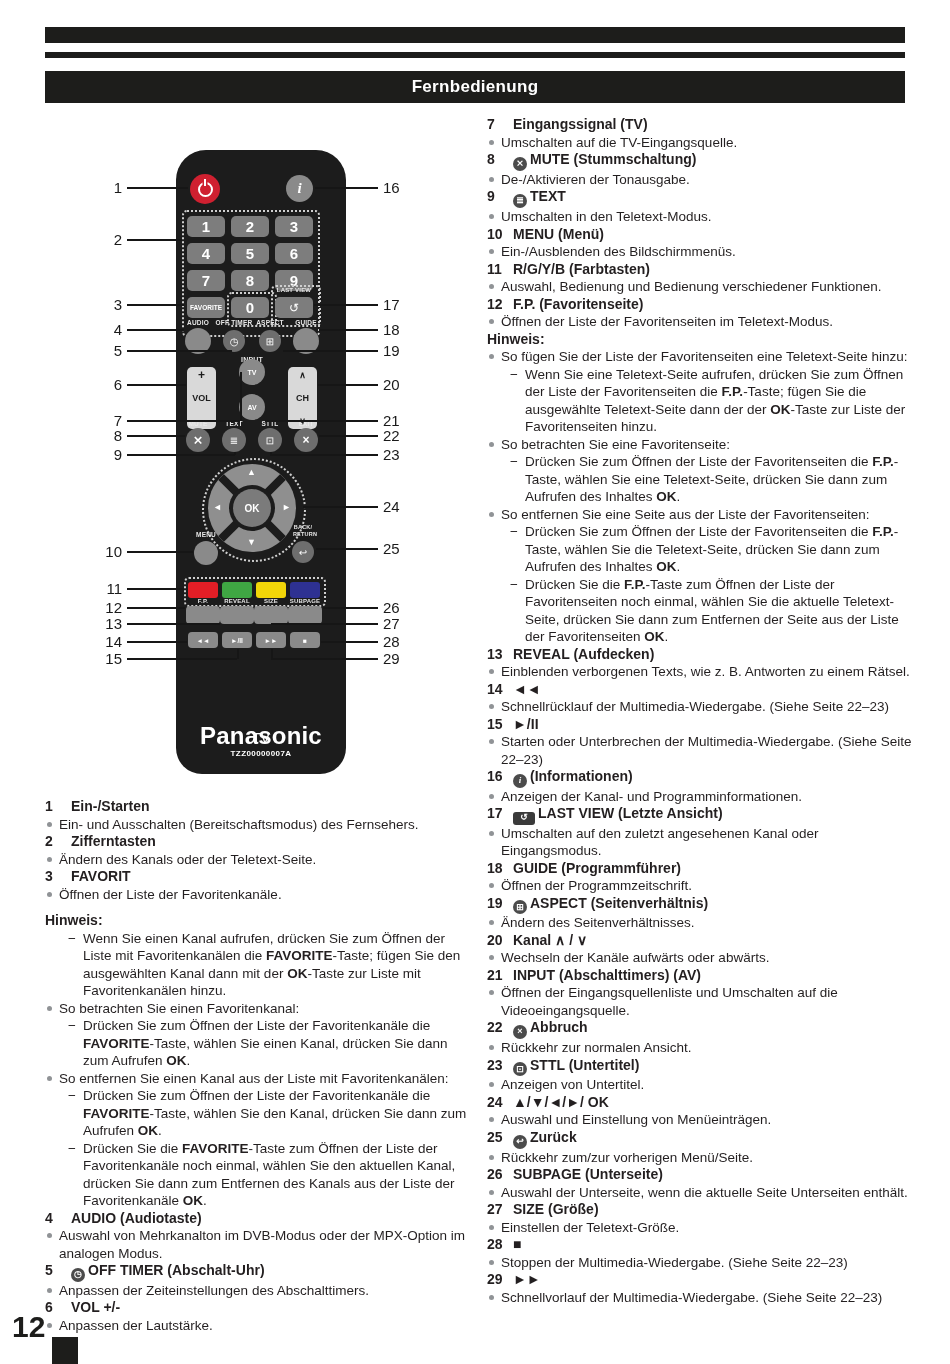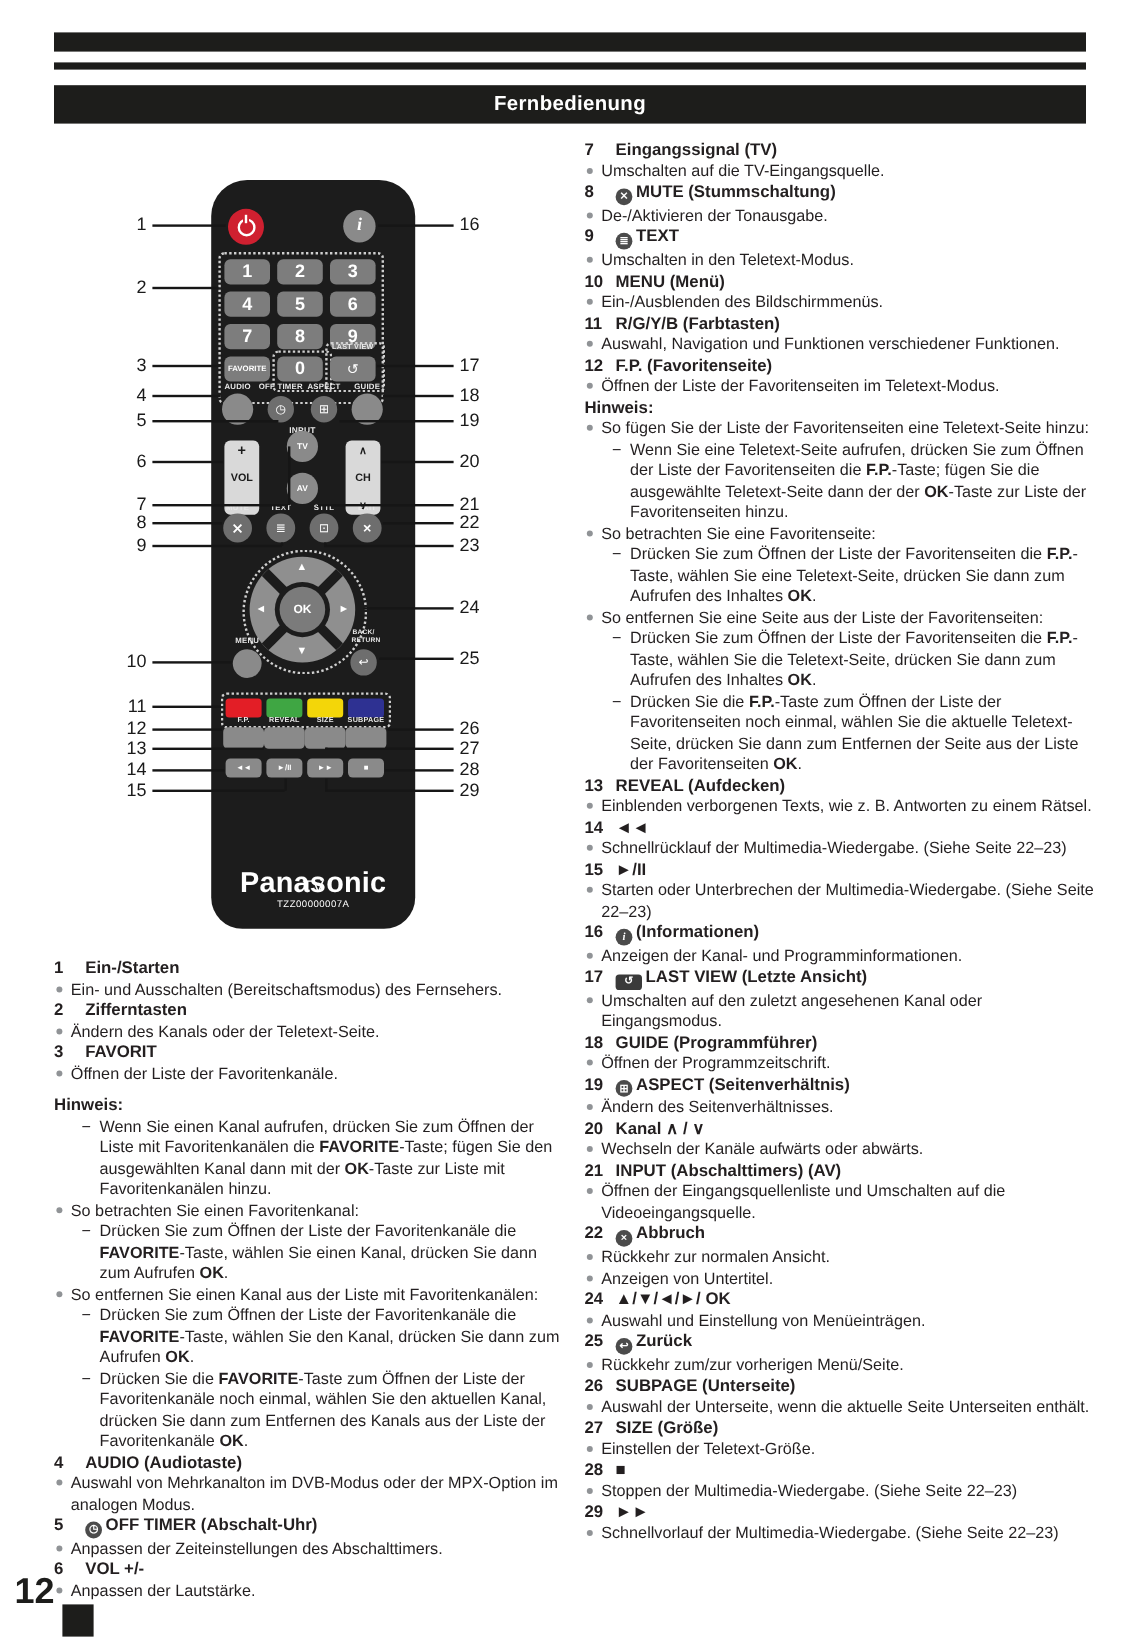--- a/index.html
+++ b/index.html
@@ -44,21 +44,21 @@
   .ok-btn{position:absolute;left:25px;top:25px;width:38px;height:38px;border-radius:50%;background:#7b7b7b;
           color:#fff;font-weight:bold;font-size:10px;display:flex;align-items:center;justify-content:center;}
   .dpad-arrow{position:absolute;color:#fff;font-size:9px;line-height:9px;}
   .colorkey{position:absolute;width:30px;height:16px;border-radius:3px;}
   .fkey{position:absolute;width:34px;height:18px;border-radius:4px;background:#8a8a8a;}
   .mediakey{position:absolute;width:30px;height:16px;border-radius:4px;background:#8a8a8a;color:#fff;
             display:flex;align-items:center;justify-content:center;font-size:6.5px;font-weight:bold;}
   .brand{position:absolute;left:0;width:170px;text-align:center;color:#fff;font-weight:bold;}
   .brand-main{top:572px;font-size:24px;letter-spacing:.2px;}
   .brand-tv{top:580px;font-size:14px;font-weight:normal;}
-  .brand-model{top:599px;font-size:8px;font-weight:normal;letter-spacing:.4px;}
+  .brand-model{top:599px;font-size:8px;font-weight:bold;letter-spacing:.4px;}
 
   
   .callout-num{position:absolute;font-size:15px;color:#1a1a1a;line-height:20px;}
   .cn-left{width:34px;text-align:right;left:88px;}
   .cn-right{left:383px;}
   .callout-line{position:absolute;height:2px;background:#161616;}
   .callout-vline{position:absolute;width:2px;background:#161616;}
 
   
   .col{position:absolute;width:428px;font-size:13.5px;line-height:17.5px;}
@@ -321,21 +321,21 @@
   <div class="col col-right" id="col-right">
       <div class="block block-item"><span class="num">7</span><span>Eingangssignal (TV)</span></div>
       <div class="block block-bullet"><span class="marker"></span><span>Umschalten auf die TV-Eingangsquelle.</span></div>
       <div class="block block-item"><span class="num">8</span><span class="h-icon circle">⨯</span><span>MUTE (Stummschaltung)</span></div>
       <div class="block block-bullet"><span class="marker"></span><span>De-/Aktivieren der Tonausgabe.</span></div>
       <div class="block block-item"><span class="num">9</span><span class="h-icon circle">≣</span><span>TEXT</span></div>
       <div class="block block-bullet"><span class="marker"></span><span>Umschalten in den Teletext-Modus.</span></div>
       <div class="block block-item"><span class="num">10</span><span>MENU (Menü)</span></div>
       <div class="block block-bullet"><span class="marker"></span><span>Ein-/Ausblenden des Bildschirmmenüs.</span></div>
       <div class="block block-item"><span class="num">11</span><span>R/G/Y/B (Farbtasten)</span></div>
-      <div class="block block-bullet"><span class="marker"></span><span>Auswahl, Navigation und Funktionen verschiedener Funktionen.</span></div>
+      <div class="block block-bullet"><span class="marker"></span><span>Auswahl, Bedienung und Bedienung verschiedener Funktionen.</span></div>
       <div class="block block-item"><span class="num">12</span><span>F.P. (Favoritenseite)</span></div>
       <div class="block block-bullet"><span class="marker"></span><span>Öffnen der Liste der Favoritenseiten im Teletext-Modus.</span></div>
       <div class="block block-note">Hinweis:</div>
       <div class="block block-bullet"><span class="marker"></span><span>So fügen Sie der Liste der Favoritenseiten eine Teletext-Seite hinzu:</span></div>
       <div class="block block-dash"><span class="marker">−</span><span>Wenn Sie eine Teletext-Seite aufrufen, drücken Sie zum Öffnen der Liste der Favoritenseiten die <b>F.P.</b>-Taste; fügen Sie die ausgewählte Teletext-Seite dann der der <b>OK</b>-Taste zur Liste der Favoritenseiten hinzu.</span></div>
       <div class="block block-bullet"><span class="marker"></span><span>So betrachten Sie eine Favoritenseite:</span></div>
       <div class="block block-dash"><span class="marker">−</span><span>Drücken Sie zum Öffnen der Liste der Favoritenseiten die <b>F.P.</b>-Taste, wählen Sie eine Teletext-Seite, drücken Sie dann zum Aufrufen des Inhaltes <b>OK</b>.</span></div>
       <div class="block block-bullet"><span class="marker"></span><span>So entfernen Sie eine Seite aus der Liste der Favoritenseiten:</span></div>
       <div class="block block-dash"><span class="marker">−</span><span>Drücken Sie zum Öffnen der Liste der Favoritenseiten die <b>F.P.</b>-Taste, wählen Sie die Teletext-Seite, drücken Sie dann zum Aufrufen des Inhaltes <b>OK</b>.</span></div>
       <div class="block block-dash"><span class="marker">−</span><span>Drücken Sie die <b>F.P.</b>-Taste zum Öffnen der Liste der Favoritenseiten noch einmal, wählen Sie die aktuelle Teletext-Seite, drücken Sie dann zum Entfernen der Seite aus der Liste der Favoritenseiten <b>OK</b>.</span></div>
@@ -352,20 +352,21 @@
       <div class="block block-item"><span class="num">18</span><span>GUIDE (Programmführer)</span></div>
       <div class="block block-bullet"><span class="marker"></span><span>Öffnen der Programmzeitschrift.</span></div>
       <div class="block block-item"><span class="num">19</span><span class="h-icon circle">⊞</span><span>ASPECT (Seitenverhältnis)</span></div>
       <div class="block block-bullet"><span class="marker"></span><span>Ändern des Seitenverhältnisses.</span></div>
       <div class="block block-item"><span class="num">20</span><span>Kanal ∧ / ∨</span></div>
       <div class="block block-bullet"><span class="marker"></span><span>Wechseln der Kanäle aufwärts oder abwärts.</span></div>
       <div class="block block-item"><span class="num">21</span><span>INPUT (Abschalttimers) (AV)</span></div>
       <div class="block block-bullet"><span class="marker"></span><span>Öffnen der Eingangsquellenliste und Umschalten auf die Videoeingangsquelle.</span></div>
       <div class="block block-item"><span class="num">22</span><span class="h-icon circle">×</span><span>Abbruch</span></div>
       <div class="block block-bullet"><span class="marker"></span><span>Rückkehr zur normalen Ansicht.</span></div>
+      <div class="block block-item"><span class="num">23</span><span class="h-icon circle">⊡</span><span>STTL (Untertitel)</span></div>
       <div class="block block-bullet"><span class="marker"></span><span>Anzeigen von Untertitel.</span></div>
       <div class="block block-item"><span class="num">24</span><span>▲/▼/◄/►/ OK</span></div>
       <div class="block block-bullet"><span class="marker"></span><span>Auswahl und Einstellung von Menüeinträgen.</span></div>
       <div class="block block-item"><span class="num">25</span><span class="h-icon circle">↩</span><span>Zurück</span></div>
       <div class="block block-bullet"><span class="marker"></span><span>Rückkehr zum/zur vorherigen Menü/Seite.</span></div>
       <div class="block block-item"><span class="num">26</span><span>SUBPAGE (Unterseite)</span></div>
       <div class="block block-bullet"><span class="marker"></span><span>Auswahl der Unterseite, wenn die aktuelle Seite Unterseiten enthält.</span></div>
       <div class="block block-item"><span class="num">27</span><span>SIZE (Größe)</span></div>
       <div class="block block-bullet"><span class="marker"></span><span>Einstellen der Teletext-Größe.</span></div>
       <div class="block block-item"><span class="num">28</span><span>■</span></div>

